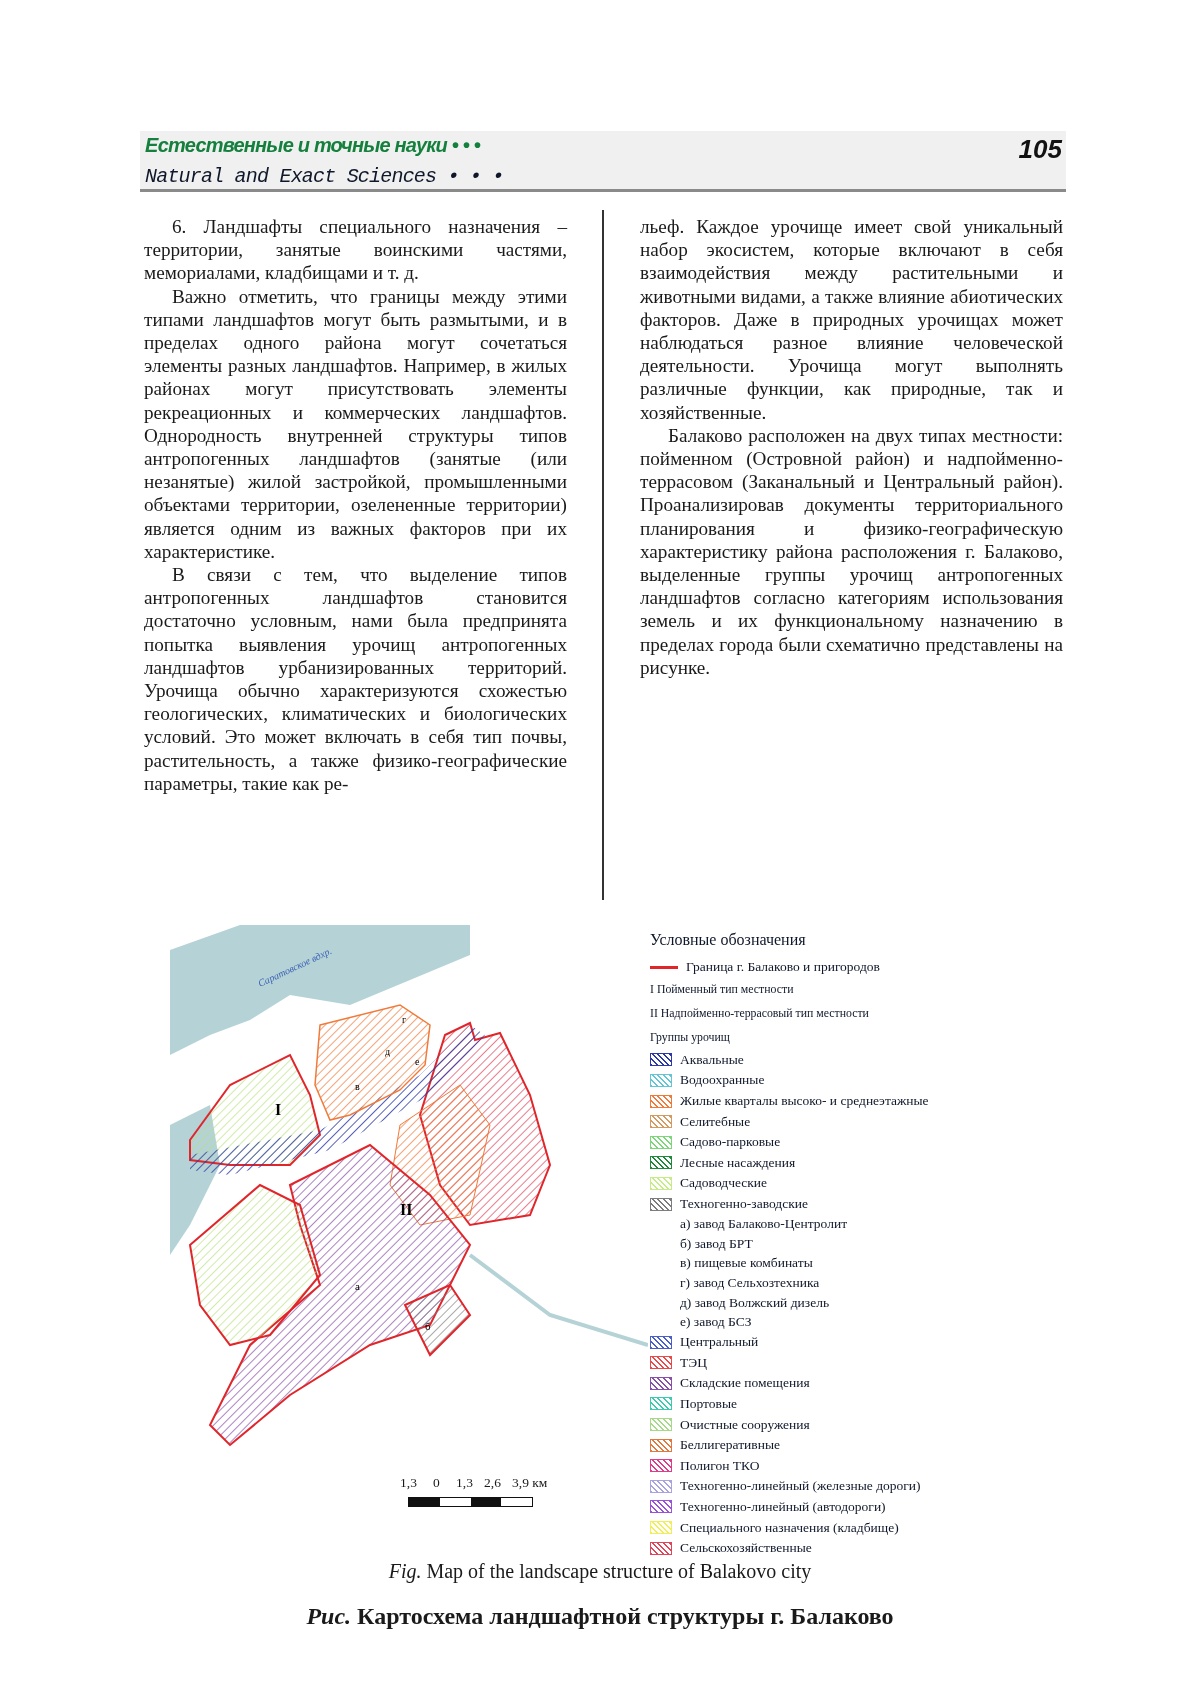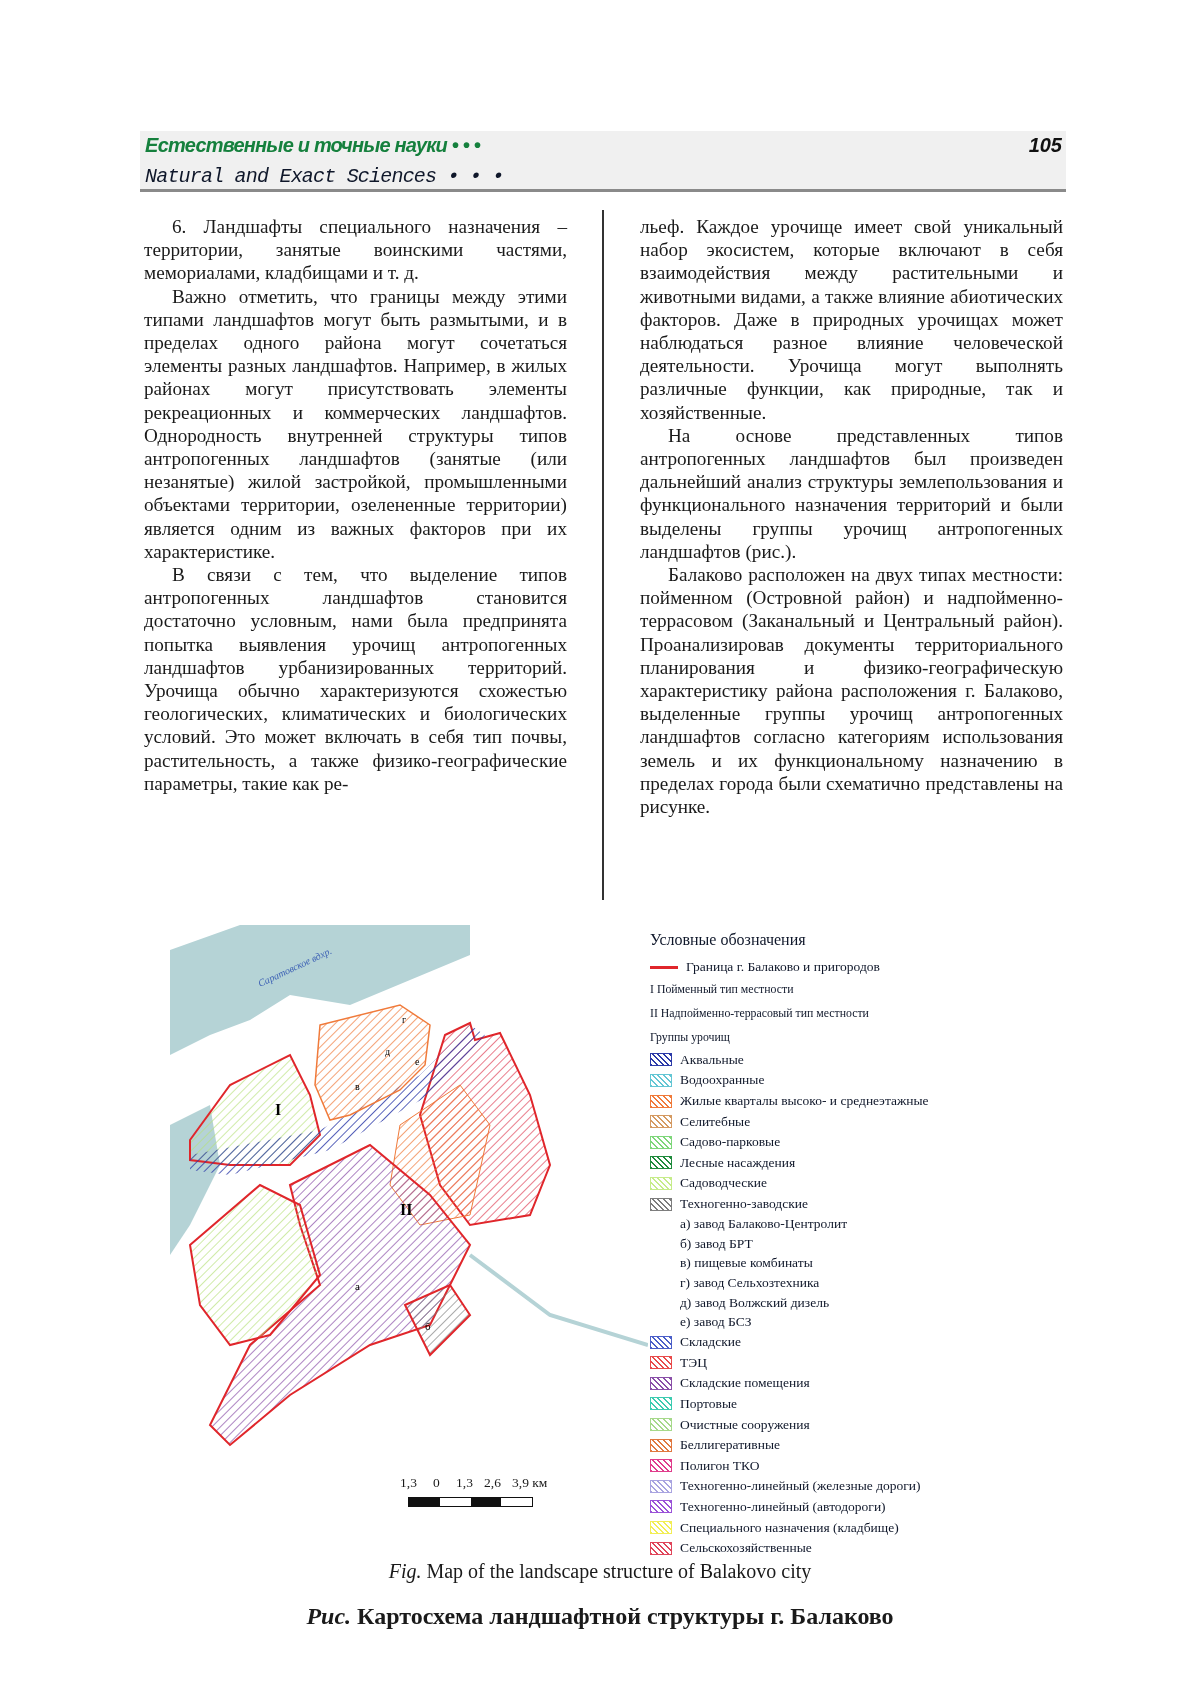--- a/index.html
+++ b/index.html
@@ -1,20 +1,20 @@
 <!DOCTYPE html>
 <html><head>
 <meta charset="utf-8">
 <style>
   html, body { margin:0; padding:0; background:#ffffff; }
   body { width:1200px; height:1697px; position:relative; overflow:hidden; font-family:"Liberation Serif", serif; color:#1a1a1a; }
   .header { position:absolute; left:140px; top:131px; width:926px; height:58px; background:#f0f0f0; border-bottom:3px solid #8a8a8a; }
   .header .ru { position:absolute; left:5px; top:3px; font-family:"Liberation Sans", sans-serif; font-style:italic; font-weight:bold; font-size:20px; letter-spacing:-0.8px; color:#15803d; }
   .header .en { position:absolute; left:5px; top:34px; font-family:Liberation Mono, monospace; font-style:italic; font-size:20px; letter-spacing:-0.8px; color:#0f172a; }
-  .header .pg { position:absolute; right:4px; top:3px; font-family:"Liberation Sans", sans-serif; font-style:italic; font-weight:bold; font-size:20px; color:#111; }
+  .header .pg { position:absolute; right:4px; top:3px; font-family:"Liberation Sans", sans-serif; font-style:italic; font-weight:bold; font-size:26px; color:#111; }
   .col { position:absolute; top:215px; width:423px; font-size:19.2px; line-height:23.2px; text-align:justify; }
   .col p { margin:0; text-indent:28px; }
   .col p.cont { text-indent:0; }
   .col-left { left:144px; }
   .col-right { left:640px; }
   .divider { position:absolute; left:602px; top:210px; width:2px; height:690px; background:#333; }
   .figure { position:absolute; left:170px; top:925px; width:900px; height:620px; }
   .map { position:absolute; left:0; top:0; width:478px; height:535px; }
   .legend { position:absolute; left:480px; top:0; width:420px; font-size:13.5px; color:#0f172a; }
   .legend .title { font-size:16px; margin-top:6px; margin-bottom:8px; }
@@ -43,21 +43,20 @@
 </div>
 
 <div class="col col-left">
   <p>6. Ландшафты специального назначения – территории, занятые воинскими частями, мемориалами, кладбищами и т. д.</p>
   <p>Важно отметить, что границы между этими типами ландшафтов могут быть размытыми, и в пределах одного района могут сочетаться элементы разных ландшафтов. Например, в жилых районах могут присутствовать элементы рекреационных и коммерческих ландшафтов. Однородность внутренней структуры типов антропогенных ландшафтов (занятые (или незанятые) жилой застройкой, промышленными объектами территории, озелененные территории) является одним из важных факторов при их характеристике.</p>
   <p>В связи с тем, что выделение типов антропогенных ландшафтов становится достаточно условным, нами была предпринята попытка выявления урочищ антропогенных ландшафтов урбанизированных территорий. Урочища обычно характеризуются схожестью геологических, климатических и биологических условий. Это может включать в себя тип почвы, растительность, а также физико-географические параметры, такие как ре-</p>
 </div>
 <div class="divider"></div>
 <div class="col col-right">
   <p class="cont">льеф. Каждое урочище имеет свой уникальный набор экосистем, которые включают в себя взаимодействия между растительными и животными видами, а также влияние абиотических факторов. Даже в природных урочищах может наблюдаться разное влияние человеческой деятельности. Урочища могут выполнять различные функции, как природные, так и хозяйственные.</p>
-  <p>На основе представленных типов антропогенных ландшафтов был произведен дальнейший анализ структуры землепользования и функционального назначения территорий и были выделены группы урочищ антропогенных ландшафтов (рис.).</p>
   <p>Балаково расположен на двух типах местности: пойменном (Островной район) и надпойменно-террасовом (Заканальный и Центральный район). Проанализировав документы территориального планирования и физико-географическую характеристику района расположения г. Балаково, выделенные группы урочищ антропогенных ландшафтов согласно категориям использования земель и их функциональному назначению в пределах города были схематично представлены на рисунке.</p>
 </div>
 
 <div class="figure">
   <svg class="map" viewBox="0 0 478 535" width="478" height="535">
     <defs>
       <pattern id="h-red" width="6" height="6" patternUnits="userSpaceOnUse" patternTransform="rotate(45)">
           <line x1="0" y1="0" x2="0" y2="6" stroke="#e0455a" stroke-width="1.4"></line>
         </pattern>
       <pattern id="h-purple" width="6" height="6" patternUnits="userSpaceOnUse" patternTransform="rotate(45)">
@@ -173,21 +172,21 @@
         <div class="sub">а) завод Балаково-Центролит</div>
         <div class="sub">б) завод БРТ</div>
         <div class="sub">в) пищевые комбинаты</div>
         <div class="sub">г) завод Сельхозтехника</div>
         <div class="sub">д) завод Волжский дизель</div>
         <div class="sub">е) завод БСЗ</div>
       </div>
     <div id="legend-items2">
         <div class="row">
           <span class="sw" style="border-color: rgb(75, 95, 200); background: repeating-linear-gradient(45deg, rgb(75, 95, 200) 0px, rgb(75, 95, 200) 1.3px, rgb(255, 255, 255) 1.3px, rgb(255, 255, 255) 4px);"></span>
-          <span>Складские</span>
+          <span>Центральный</span>
         </div>
         <div class="row">
           <span class="sw" style="border-color: rgb(232, 75, 75); background: repeating-linear-gradient(45deg, rgb(232, 75, 75) 0px, rgb(232, 75, 75) 1.3px, rgb(255, 255, 255) 1.3px, rgb(255, 255, 255) 4px);"></span>
           <span>ТЭЦ</span>
         </div>
         <div class="row">
           <span class="sw" style="border-color: rgb(138, 79, 168); background: repeating-linear-gradient(45deg, rgb(138, 79, 168) 0px, rgb(138, 79, 168) 1.3px, rgb(255, 255, 255) 1.3px, rgb(255, 255, 255) 4px);"></span>
           <span>Складские помещения</span>
         </div>
         <div class="row">

